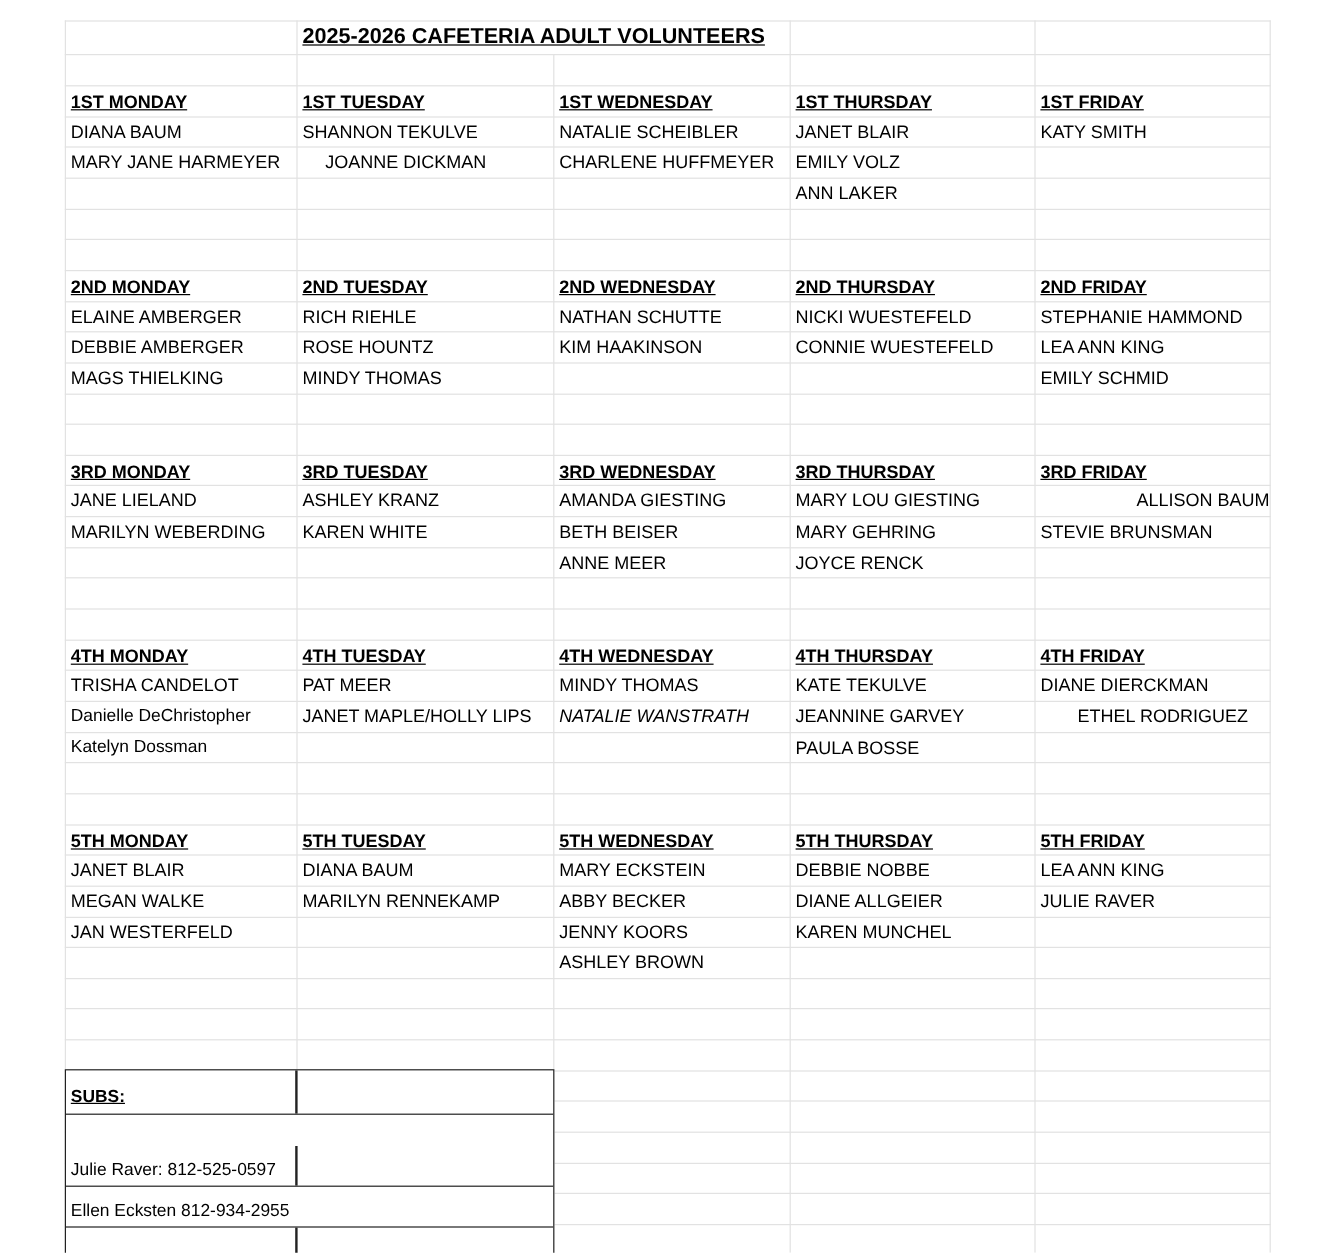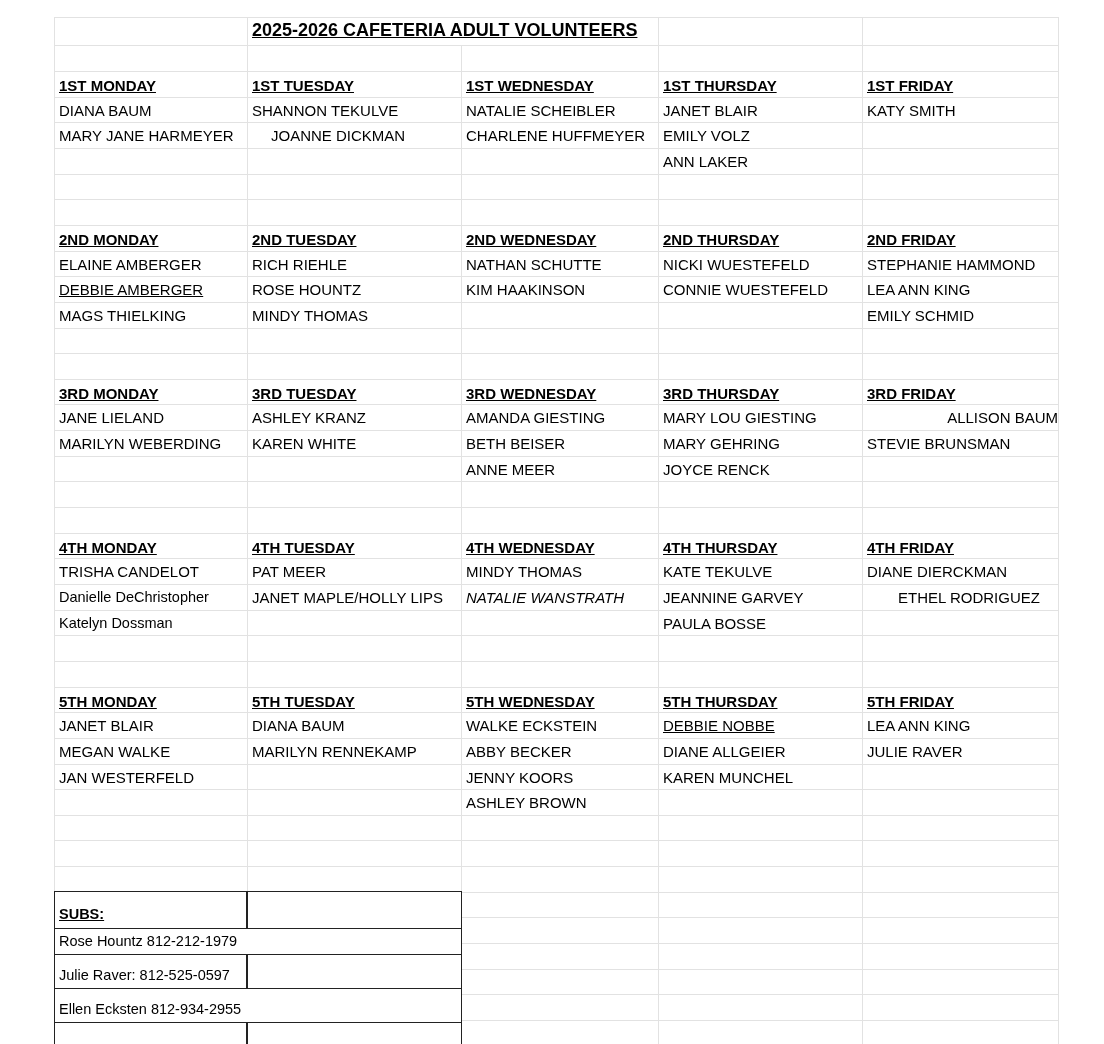--- a/index.html
+++ b/index.html
@@ -82,21 +82,21 @@
       <div class="cell" style="left: 461px; top: 98px; width: 197px;">NATALIE SCHEIBLER</div>
       <div class="cell" style="left: 461px; top: 123px; width: 197px;">CHARLENE HUFFMEYER</div>
       <div class="cell hdr" style="left: 658px; top: 73px; width: 204px;">1ST THURSDAY </div>
       <div class="cell" style="left: 658px; top: 98px; width: 204px;">JANET BLAIR</div>
       <div class="cell" style="left: 658px; top: 123px; width: 204px;">EMILY VOLZ</div>
       <div class="cell" style="left: 658px; top: 149px; width: 204px;">ANN LAKER</div>
       <div class="cell hdr" style="left: 862px; top: 73px; width: 196px;">1ST FRIDAY</div>
       <div class="cell" style="left: 862px; top: 98px; width: 196px;">KATY SMITH</div>
       <div class="cell hdr" style="left: 54px; top: 227px; width: 193px;">2ND MONDAY</div>
       <div class="cell" style="left: 54px; top: 252px; width: 193px;">ELAINE AMBERGER</div>
-      <div class="cell" style="left: 54px; top: 277px; width: 193px; text-decoration: underline;">DEBBIE AMBERGER</div>
+      <div class="cell" style="left: 54px; top: 277px; width: 193px;">DEBBIE AMBERGER</div>
       <div class="cell" style="left: 54px; top: 303px; width: 193px;">MAGS THIELKING</div>
       <div class="cell hdr" style="left: 247px; top: 227px; width: 214px;">2ND TUESDAY</div>
       <div class="cell" style="left: 247px; top: 252px; width: 214px;">RICH RIEHLE</div>
       <div class="cell" style="left: 247px; top: 277px; width: 214px;">ROSE HOUNTZ</div>
       <div class="cell" style="left: 247px; top: 303px; width: 214px;">MINDY THOMAS</div>
       <div class="cell hdr" style="left: 461px; top: 227px; width: 197px;">2ND WEDNESDAY</div>
       <div class="cell" style="left: 461px; top: 252px; width: 197px;">NATHAN SCHUTTE</div>
       <div class="cell" style="left: 461px; top: 277px; width: 197px;">KIM HAAKINSON</div>
       <div class="cell hdr" style="left: 658px; top: 227px; width: 204px;">2ND THURSDAY</div>
       <div class="cell" style="left: 658px; top: 252px; width: 204px;">NICKI WUESTEFELD</div>
@@ -140,40 +140,37 @@
       <div class="cell" style="left: 862px; top: 559px; width: 196px;">DIANE DIERCKMAN</div>
       <div class="cell" style="left: 862px; top: 585px; width: 196px; padding-left: 36px;">ETHEL RODRIGUEZ</div>
       <div class="cell hdr" style="left: 54px; top: 689px; width: 193px;">5TH MONDAY</div>
       <div class="cell" style="left: 54px; top: 713px; width: 193px;">JANET BLAIR</div>
       <div class="cell" style="left: 54px; top: 739px; width: 193px;">MEGAN WALKE</div>
       <div class="cell" style="left: 54px; top: 765px; width: 193px;">JAN WESTERFELD</div>
       <div class="cell hdr" style="left: 247px; top: 689px; width: 214px;">5TH TUESDAY</div>
       <div class="cell" style="left: 247px; top: 713px; width: 214px;">DIANA BAUM</div>
       <div class="cell" style="left: 247px; top: 739px; width: 214px;">MARILYN RENNEKAMP</div>
       <div class="cell hdr" style="left: 461px; top: 689px; width: 197px;">5TH WEDNESDAY</div>
-      <div class="cell" style="left: 461px; top: 713px; width: 197px;">WALKE ECKSTEIN</div>
+      <div class="cell" style="left: 461px; top: 713px; width: 197px;">MARY ECKSTEIN</div>
       <div class="cell" style="left: 461px; top: 739px; width: 197px;">ABBY BECKER</div>
       <div class="cell" style="left: 461px; top: 765px; width: 197px;">JENNY KOORS</div>
       <div class="cell" style="left: 461px; top: 790px; width: 197px;">ASHLEY BROWN</div>
       <div class="cell hdr" style="left: 658px; top: 689px; width: 204px;">5TH THURSDAY</div>
-      <div class="cell" style="left: 658px; top: 713px; width: 204px; text-decoration: underline;">DEBBIE NOBBE</div>
+      <div class="cell" style="left: 658px; top: 713px; width: 204px;">DEBBIE NOBBE</div>
       <div class="cell" style="left: 658px; top: 739px; width: 204px;">DIANE ALLGEIER</div>
       <div class="cell" style="left: 658px; top: 765px; width: 204px;">KAREN MUNCHEL</div>
       <div class="cell hdr" style="left: 862px; top: 689px; width: 196px;">5TH FRIDAY</div>
       <div class="cell" style="left: 862px; top: 713px; width: 196px;">LEA ANN KING</div>
       <div class="cell" style="left: 862px; top: 739px; width: 196px;">JULIE RAVER</div>
     </div>
 
   <div class="subbox" style="left:54px; top:891px; width:408px; height:160px;">
     <div class="subrow" style="top:0; height:37px;">
       <span class="subtext hdr" style="top:14px; font-weight:bold; text-decoration:underline; font-size:14.5px;">SUBS:</span>
       <div class="subdiv" style="left:191px; top:0; height:36px;"></div>
-    </div>
-    <div class="subrow" style="top:37px; height:26px;">
-      <span class="subtext" style="top:4px;">Rose Hountz 812-212-1979</span>
     </div>
     <div class="subrow" style="top:63px; height:34px;">
       <span class="subtext" style="top:12px;">Julie Raver: 812-525-0597</span>
       <div class="subdiv" style="left:191px; top:0; height:33px;"></div>
     </div>
     <div class="subrow" style="top:97px; height:34px;">
       <span class="subtext" style="top:12px;">Ellen Ecksten 812-934-2955</span>
     </div>
     <div class="subrow" style="top:131px; height:30px; border-bottom:none;">
       <div class="subdiv" style="left:191px; top:0; height:30px;"></div>

